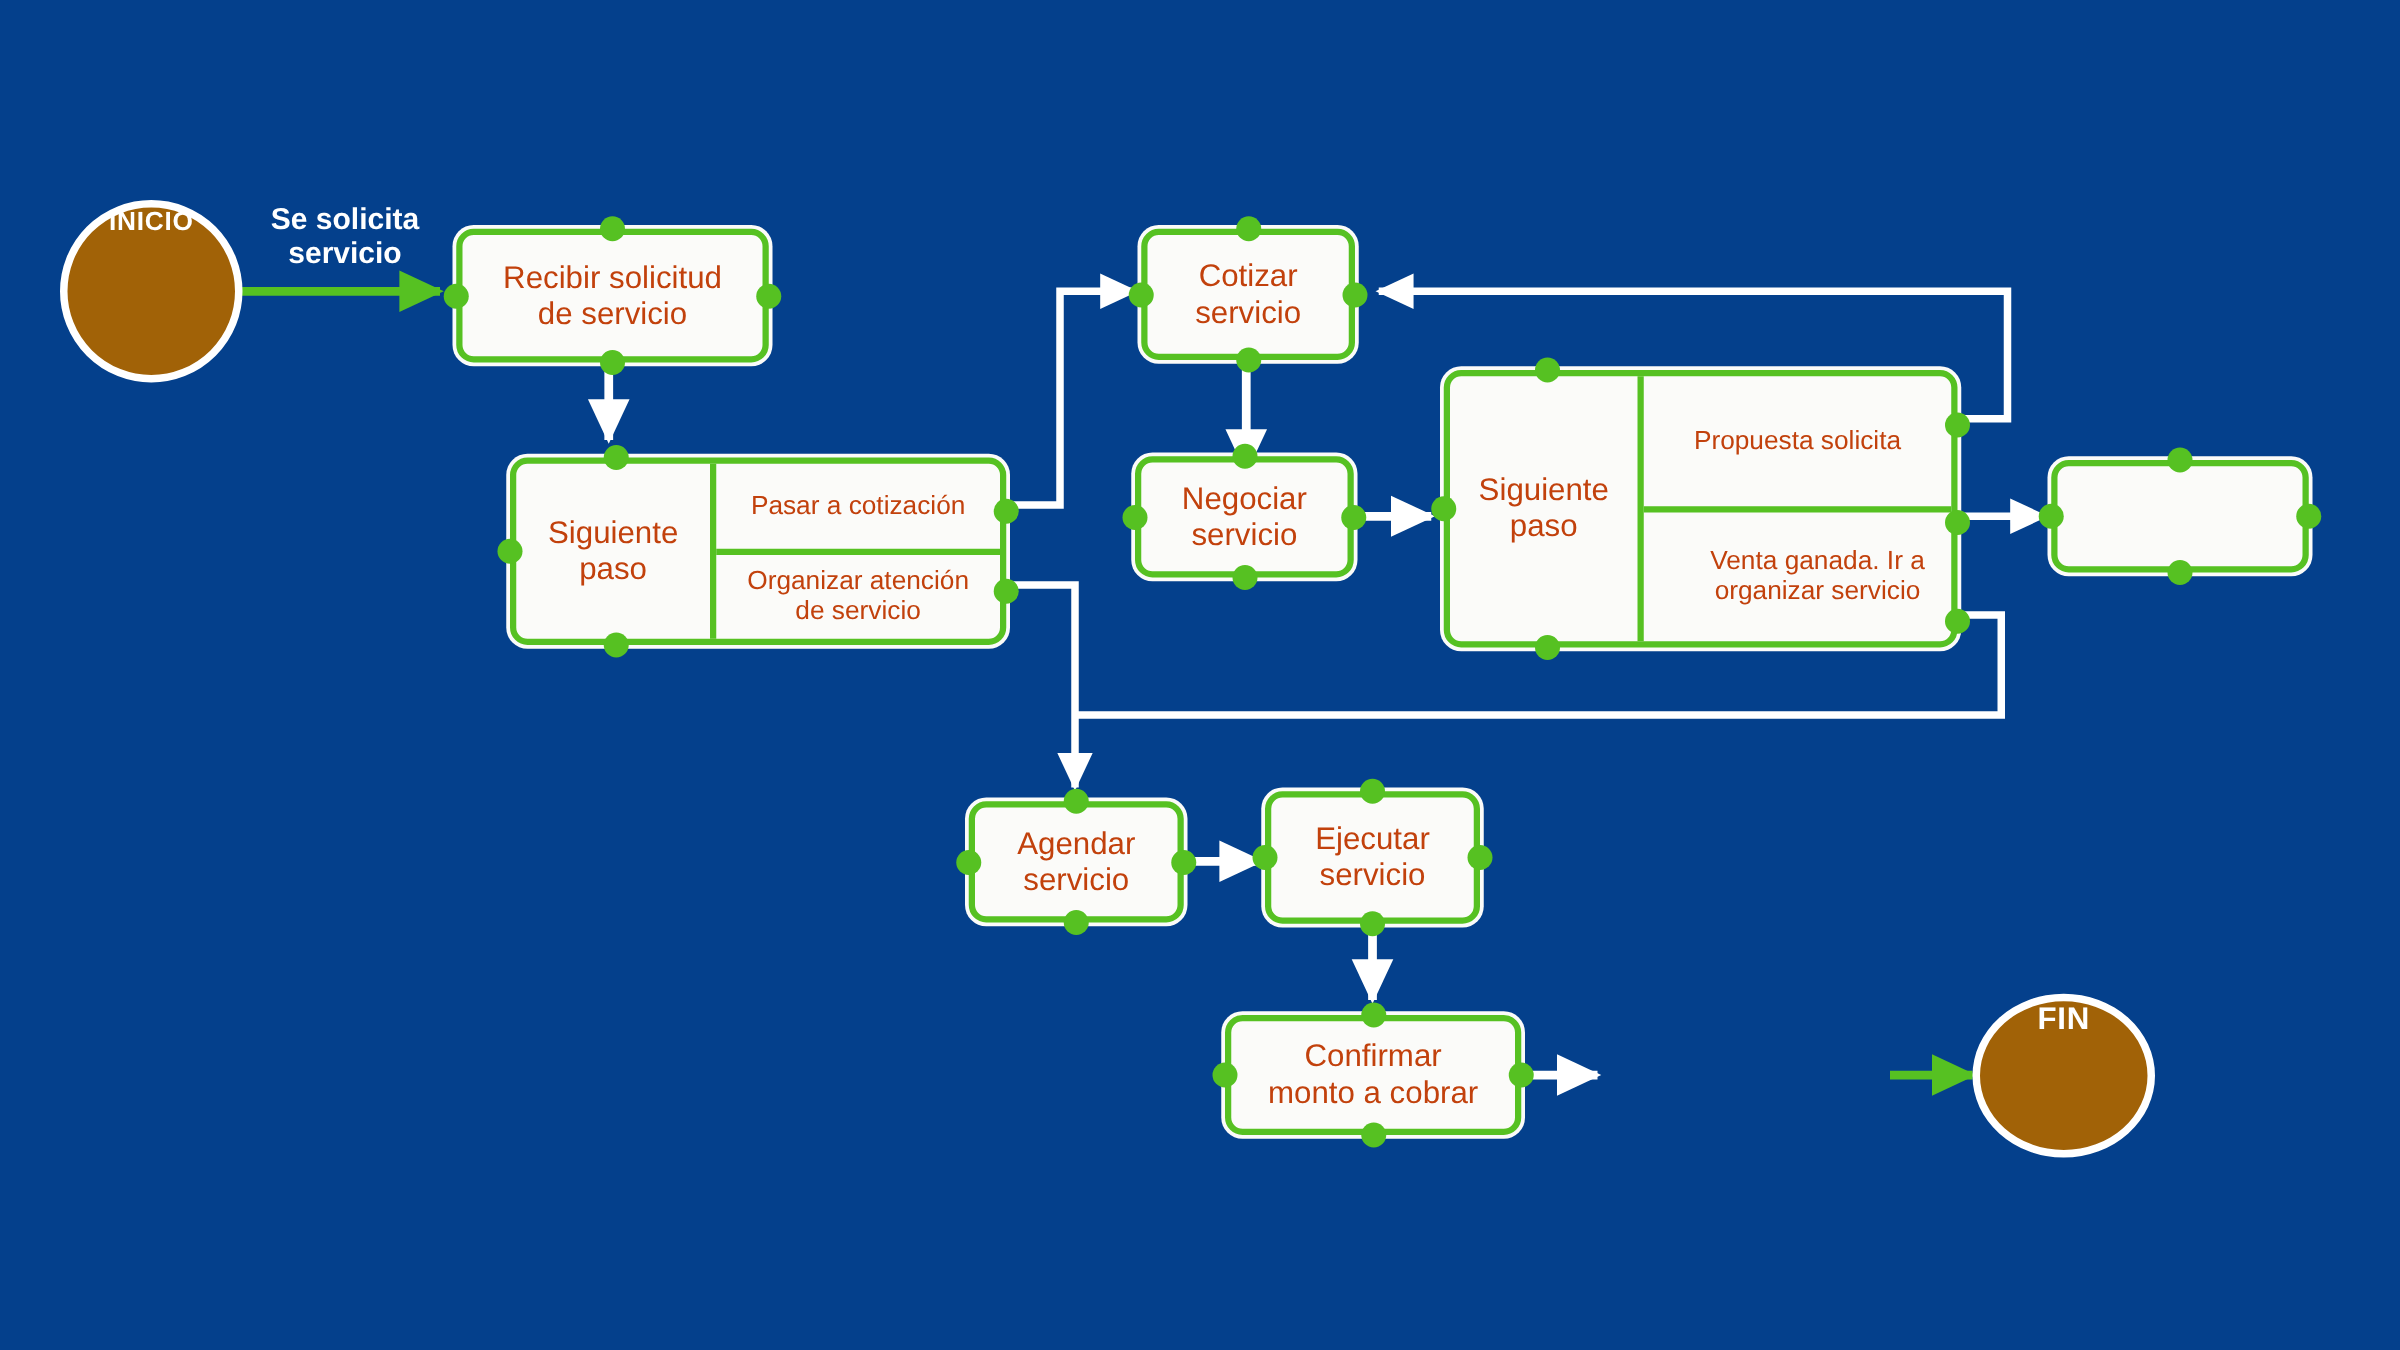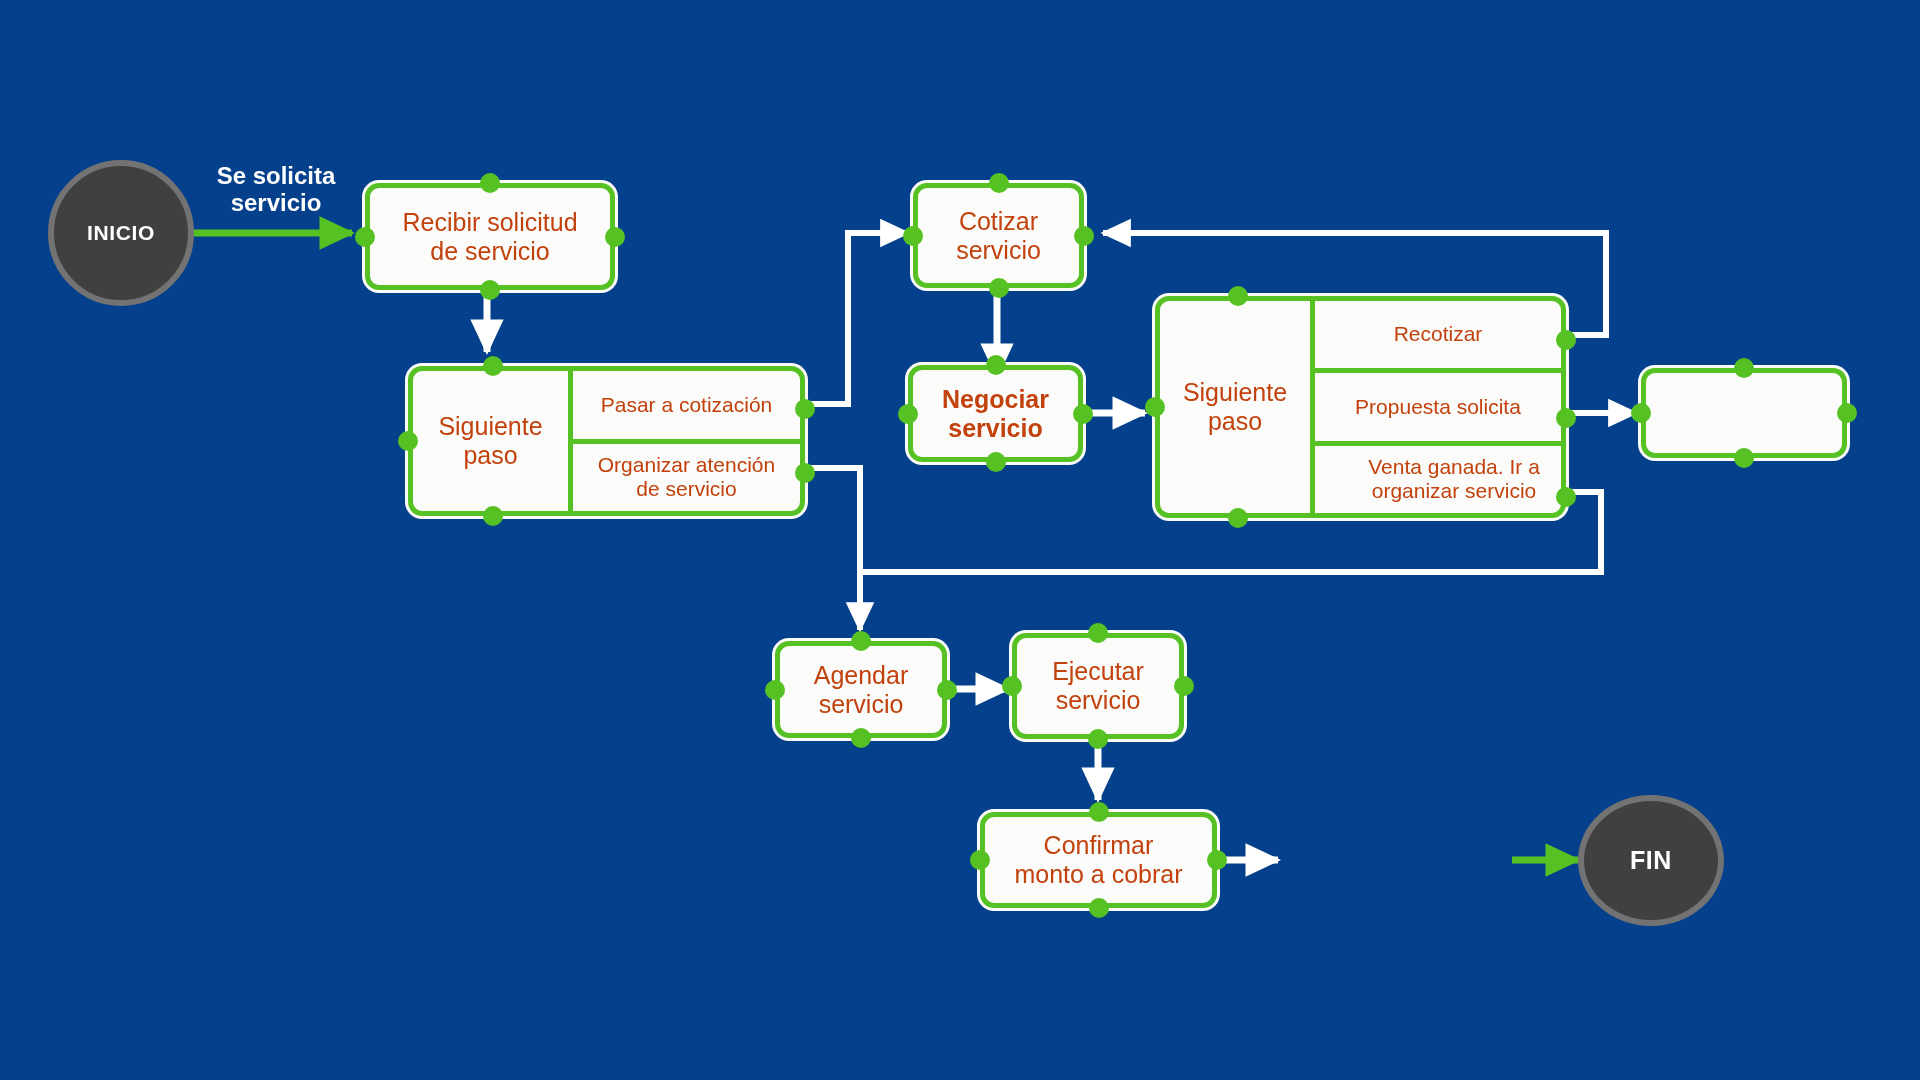--- a/index.html
+++ b/index.html
@@ -62,24 +62,24 @@
   .opts .cell + .cell {
     border-top: 5px solid #56c122;
   }
   .opts .cell {
     flex: 1 1 0;
   }
   .terminal {
     position: absolute;
     box-sizing: border-box;
     border-radius: 50%;
-    background: #404040;
-    border: 6px solid #737373;
-    display: flex;
-    align-items: center;
+    background: #a16207;
+    border: 6px solid #ffffff;
+    display: flex;
+    align-items: flex-start;
     justify-content: center;
     color: #ffffff;
     font-weight: bold;
     letter-spacing: 0.6px;
     z-index: 3;
   }
   .port {
     position: absolute;
     width: 20px;
     height: 20px;
@@ -181,33 +181,32 @@
   <div class="node" style="left:913px; top:183px; width:171px; height:105px;">
     <div class="cell cell-main" style="flex:1; white-space:pre-line;">Cotizar
 servicio</div>
     <span class="port" style="left:50%; top:-5px;"></span>
     <span class="port" style="left:50%; top:calc(100% + 5px);"></span>
     <span class="port" style="left:-5px; top:50%;"></span>
     <span class="port" style="left:calc(100% + 5px); top:50%;"></span>
   </div>
 
   <div class="node" style="left:908px; top:365px; width:175px; height:97px;">
-    <div class="cell cell-main" style="flex:1; white-space:pre-line;font-weight:bold;">Negociar
+    <div class="cell cell-main" style="flex:1; white-space:pre-line;">Negociar
 servicio</div>
     <span class="port" style="left:50%; top:-5px;"></span>
     <span class="port" style="left:50%; top:calc(100% + 5px);"></span>
     <span class="port" style="left:-5px; top:50%;"></span>
     <span class="port" style="left:calc(100% + 5px); top:50%;"></span>
   </div>
 
   <div class="node" style="left:1155px; top:296px; width:411px; height:222px;">
     <div class="cell cell-main split-left" style="width:155px; white-space:pre-line;">Siguiente
 paso</div>
     <div class="opts">
-      <div class="cell cell-opt">Recotizar</div>
       <div class="cell cell-opt">Propuesta solicita</div>
       <div class="cell cell-opt" style="white-space:pre-line;padding-left:42px;">Venta ganada. Ir a
 organizar servicio</div>
     </div>
     <span class="port" style="left:78px; top:-5px;"></span>
     <span class="port" style="left:78px; top:calc(100% + 5px);"></span>
     <span class="port" style="left:-5px; top:50%;"></span>
     <span class="port" style="left:calc(100% + 5px); top:39px;"></span>
     <span class="port" style="left:calc(100% + 5px); top:117px;"></span>
     <span class="port" style="left:calc(100% + 5px); top:196px;"></span>

